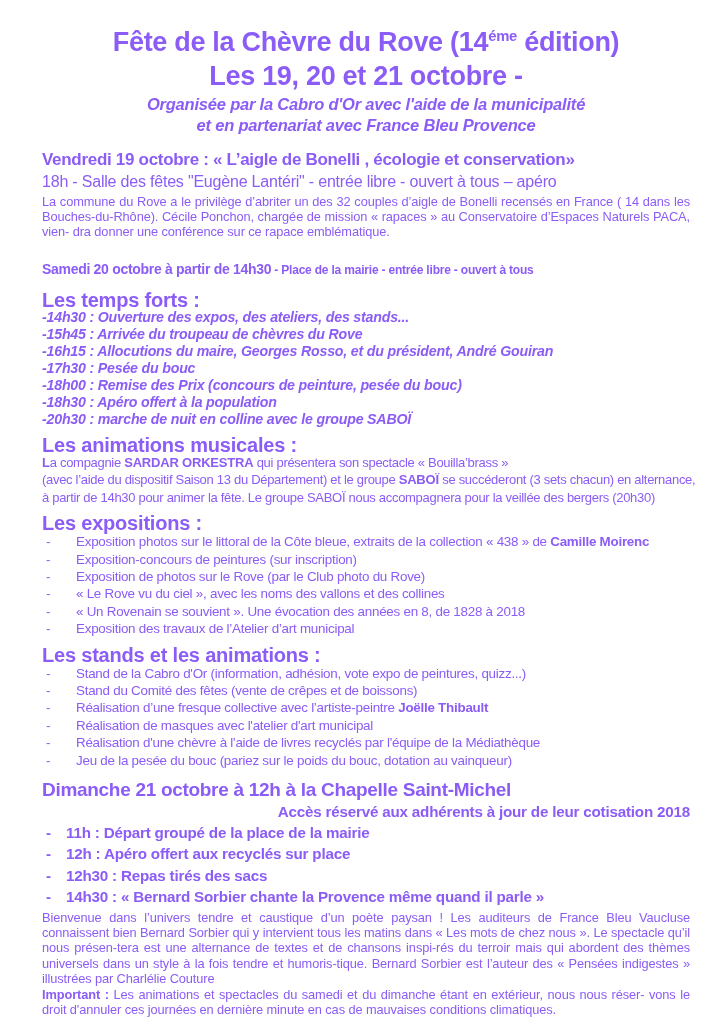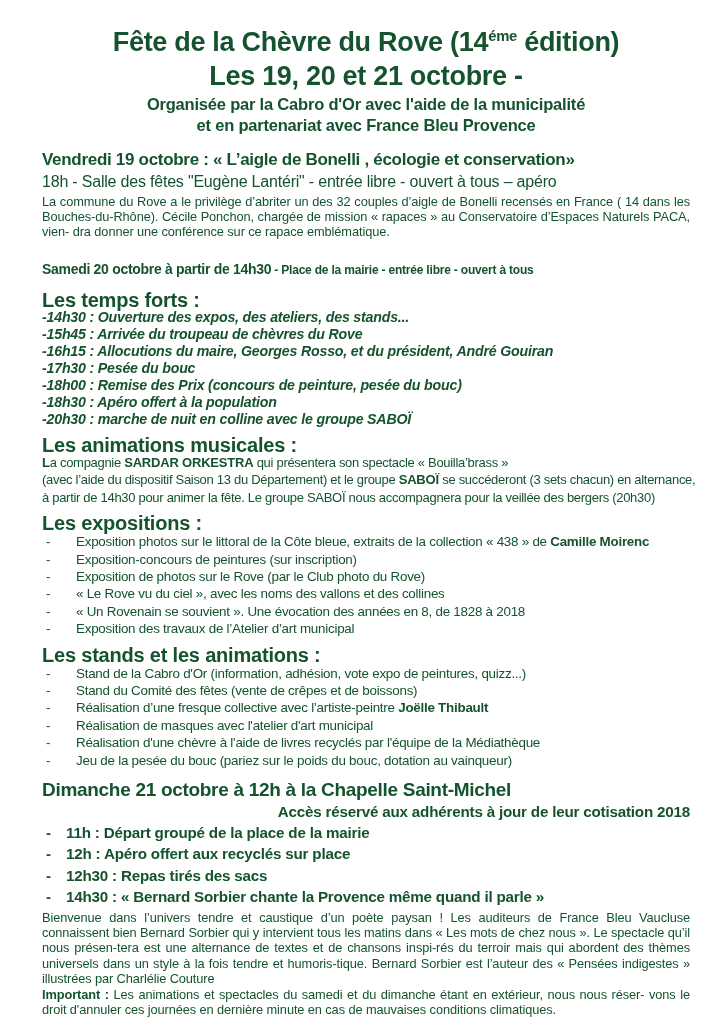--- a/index.html
+++ b/index.html
@@ -1,26 +1,26 @@
 <!DOCTYPE html>
 <html><head>
 <meta charset="utf-8">
 <style>
   html,body{margin:0;padding:0;background:#888;}
   .page{
-    width:724px;height:1024px;background:#ffffff;color:#14532d;
+    width:724px;height:1024px;background:#ffffff;color:#8b5cf6;
     font-family:"Liberation Sans", sans-serif;
     box-sizing:border-box;padding:20px 34px 0 42px;
     overflow:hidden;position:relative;margin:0 auto;
   }
   
   .doc-title{font-size:27px;font-weight:bold;text-align:center;line-height:33px;letter-spacing:-0.3px;}
   .doc-title sup{font-size:0.55em;}
   .doc-dates{font-size:27px;font-weight:bold;text-align:center;line-height:35px;letter-spacing:-0.3px;}
-  .doc-sub{font-size:16.5px;font-weight:bold;text-align:center;line-height:21px;letter-spacing:-0.2px;}
+  .doc-sub{font-size:16.5px;font-weight:bold;text-align:center;line-height:21px;letter-spacing:-0.2px;font-style:italic;}
   
   .sec-vendredi{margin-top:13px;}
   .v-head{font-size:17px;font-weight:bold;line-height:22px;letter-spacing:-0.3px;white-space:nowrap;}
   .v-sub{font-size:16px;line-height:21px;letter-spacing:-0.2px;white-space:nowrap;}
   .para{font-size:12.8px;line-height:15.2px;text-align:justify;letter-spacing:-0.1px;margin-top:2px;}
   
   .s-head{margin-top:16px;line-height:26px;white-space:nowrap;}
   .s-head-main{font-size:14px;font-weight:bold;letter-spacing:-0.3px;margin-top:40px;}
   .s-head-sub{font-size:12px;font-weight:bold;letter-spacing:-0.2px;}
   .group-head{font-size:20px;font-weight:bold;line-height:17px;margin-top:9px;letter-spacing:-0.2px;}

